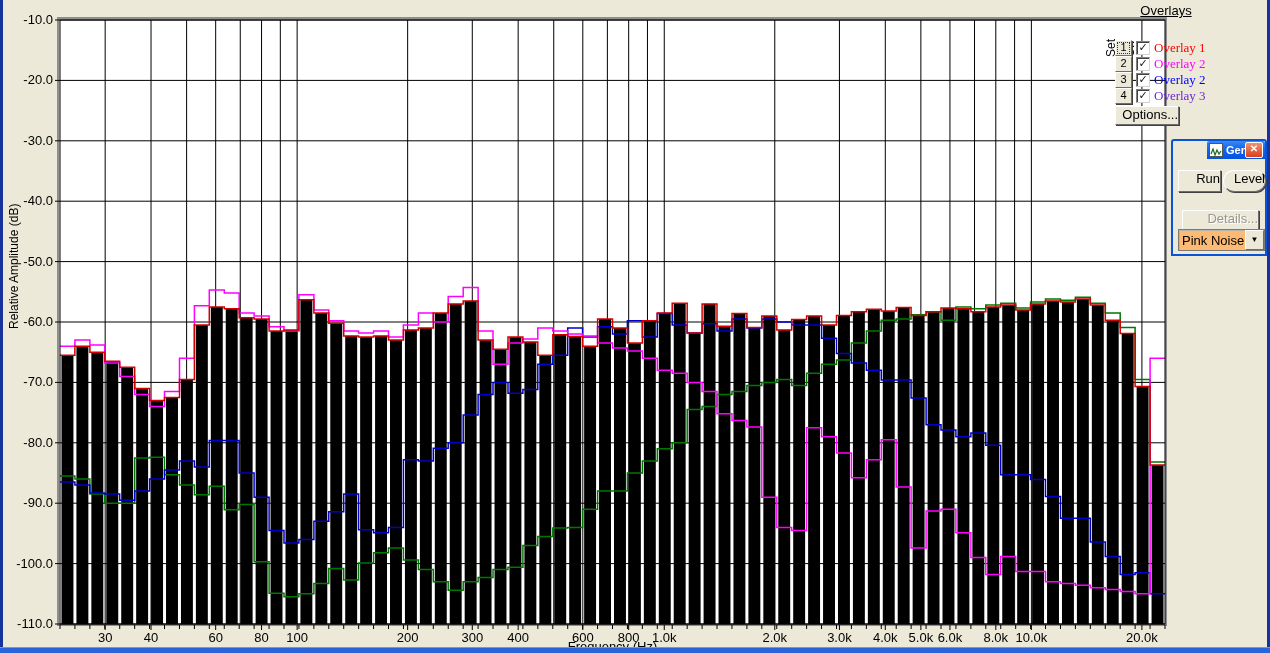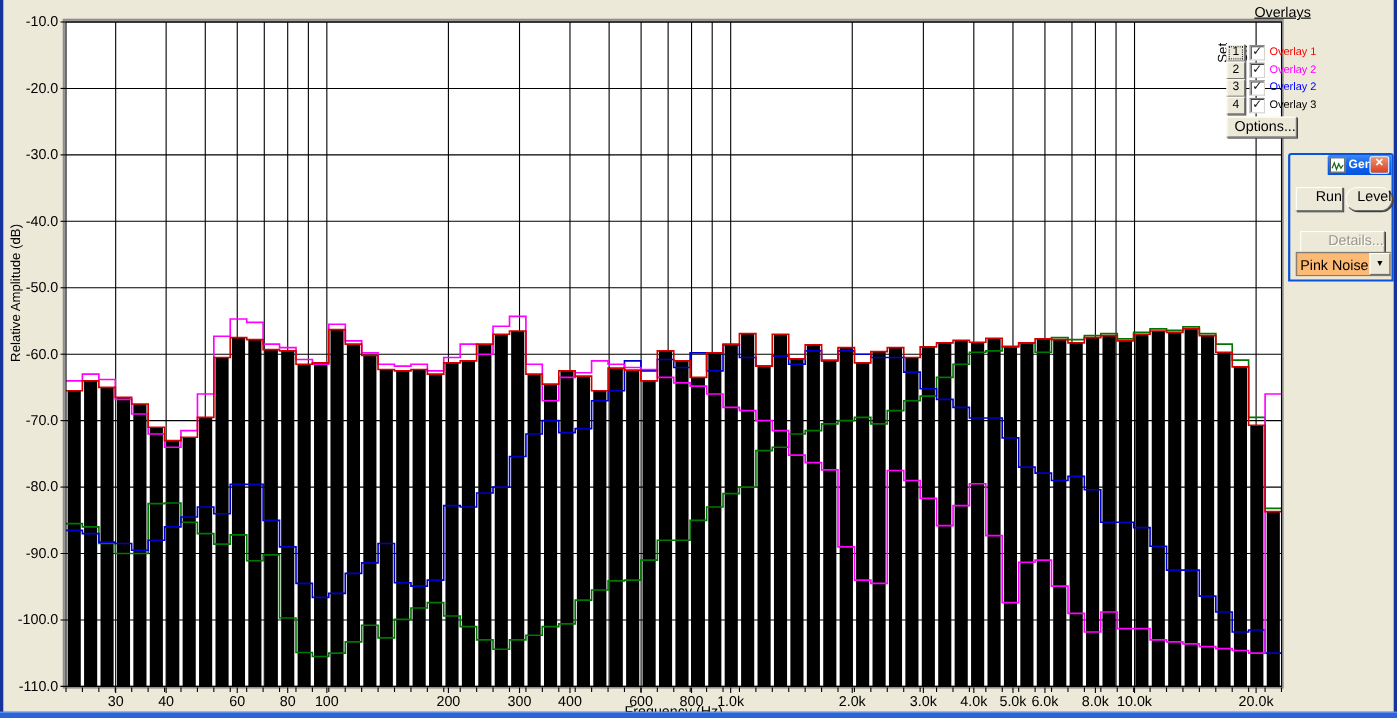--- a/index.html
+++ b/index.html
@@ -18,21 +18,21 @@
   
   #overlays-panel{position:absolute;left:1113px;top:3px;width:100px;}
   #overlays-heading{font-size:13px;text-decoration:underline;text-align:center;width:78px;margin-left:14px;}
   .rot{position:absolute;transform:rotate(-90deg);transform-origin:left bottom;font-size:12px;white-space:nowrap;}
   #set-label{left:5px;top:40px;}
   #on-label{left:24px;top:40px;}
   .ov-row{position:absolute;left:2px;height:15px;display:flex;align-items:center;}
   .numbtn{width:15px;height:14px;font-size:11px;line-height:12px;text-align:center;background:#ece9d8;border-top:1px solid #fff;border-left:1px solid #fff;border-right:1px solid #6d6d6d;border-bottom:1px solid #6d6d6d;box-shadow:1px 1px 0 #404040;margin-right:4px;cursor:default;}
   .numbtn.focused{outline:1px dotted #333;outline-offset:-3px;}
   .chk{width:12px;height:12px;background:#fff;border-top:1px solid #808080;border-left:1px solid #808080;border-right:1px solid #d6d3ce;border-bottom:1px solid #d6d3ce;box-shadow:inset 1px 1px 0 #404040;font-size:11px;line-height:11px;text-align:center;color:#111;margin-right:4px;cursor:default;}
-  .ov-label{font-size:10px;white-space:nowrap;}
+  .ov-label{font-size:13px;white-space:nowrap;font-family:Liberation Serif, serif;}
   .btn{background:#ece9d8;border-top:1px solid #fff;border-left:1px solid #fff;border-right:1px solid #6d6d6d;border-bottom:1px solid #6d6d6d;box-shadow:1px 1px 0 #404040;font-size:13px;text-align:right;cursor:default;font-family:"Liberation Sans",sans-serif;}
   #options-button{position:absolute;left:2px;top:103px;width:62px;height:17px;line-height:15px;}
   
   #gen-window{position:absolute;left:1171px;top:139px;width:96px;height:117px;background:#ece9d8;border:2px solid #0a52d6;border-radius:3px 3px 0 0;box-sizing:border-box;z-index:6;}
   #gen-titlebar{height:18px;background:linear-gradient(180deg,#3a8af3 0%,#1567ee 40%,#0353e0 100%);display:flex;align-items:center;padding:0 2px;border-radius:2px 2px 0 0;margin-left:34px;}
   #gen-icon{width:12px;height:12px;background:#fff;border:1px solid #555;margin-right:3px;flex:none;}
   #gen-title{color:#fff;font-size:11px;font-weight:bold;flex:1;overflow:hidden;white-space:nowrap;}
   #gen-close{width:16px;height:14px;background:linear-gradient(180deg,#f0926f,#d9401f);border:1px solid #fff;border-radius:2px;color:#fff;font-size:10px;line-height:12px;text-align:center;font-weight:bold;cursor:default;}
   .gen-btn{position:absolute;height:20px;}
   #run-button{left:5px;top:29px;width:41px;}
@@ -322,21 +322,21 @@
           <div class="ov-label" style="color: rgb(255, 0, 255);">Overlay 2</div>
         </div>
         <div class="ov-row" style="top: 69px;">
           <div class="numbtn">3</div>
           <div class="chk">✓</div>
           <div class="ov-label" style="color: rgb(0, 0, 255);">Overlay 2</div>
         </div>
         <div class="ov-row" style="top: 85px;">
           <div class="numbtn">4</div>
           <div class="chk">✓</div>
-          <div class="ov-label" style="color: #000000;">Overlay 3</div>
+          <div class="ov-label" style="color: #6d28d9;">Overlay 3</div>
         </div>
       </div>
     <div id="options-button" class="btn">Options...</div>
   </div>
 
   <div id="gen-window">
     <div id="gen-titlebar">
       <div id="gen-icon">
         <svg width="12" height="12">
             <polyline points="1,8 3,3 5,9 7,4 9,8 11,5" fill="none" stroke="#1a6a1a" stroke-width="1.2"></polyline>

